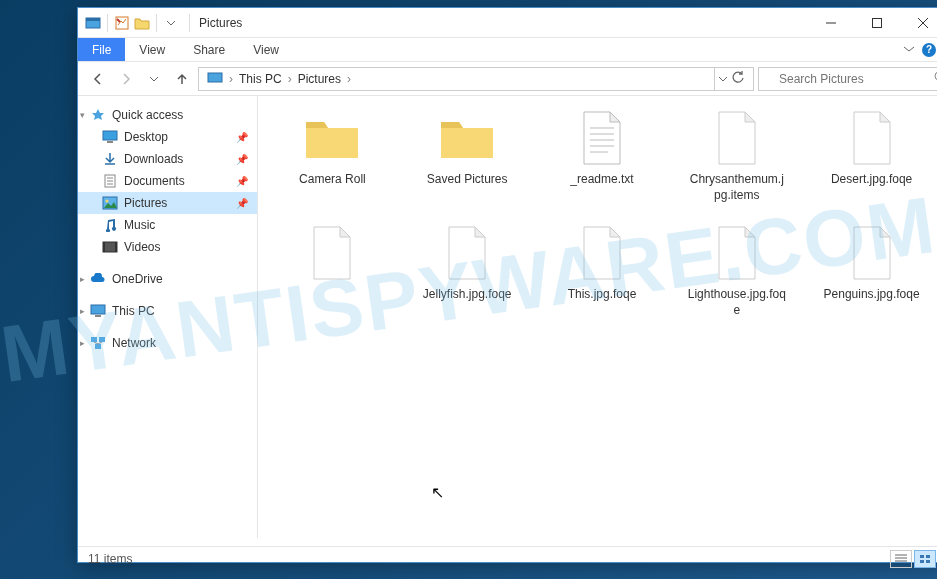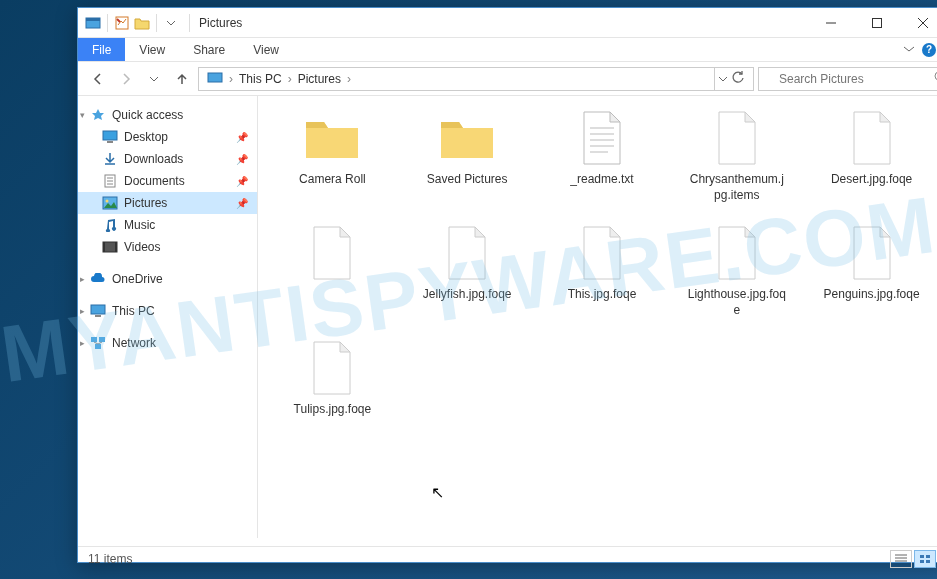--- a/index.html
+++ b/index.html
@@ -374,29 +374,20 @@
           </div>
           <div class="item">
             <div class="item-icon">
               <svg class="file-svg" viewBox="0 0 44 56">
                 <path d="M4 2 L30 2 L40 12 L40 54 L4 54 Z" fill="#fff" stroke="#ccc"></path>
                 <path d="M30 2 L30 12 L40 12 Z" fill="#eee" stroke="#ccc"></path>
               </svg>
             </div>
             <div class="item-label">Penguins.jpg.foqe</div>
           </div>
-          <div class="item">
-            <div class="item-icon">
-              <svg class="file-svg" viewBox="0 0 44 56">
-                <path d="M4 2 L30 2 L40 12 L40 54 L4 54 Z" fill="#fff" stroke="#ccc"></path>
-                <path d="M30 2 L30 12 L40 12 Z" fill="#eee" stroke="#ccc"></path>
-              </svg>
-            </div>
-            <div class="item-label">Tulips.jpg.foqe</div>
-          </div>
         </div>
     </div>
   </div>
 
   <div class="statusbar">
     <span>11 items</span>
     <div class="status-right">
       <div class="view-btn">
           <svg width="12" height="10">
             <line x1="0" y1="1" x2="12" y2="1" stroke="#666"></line>

